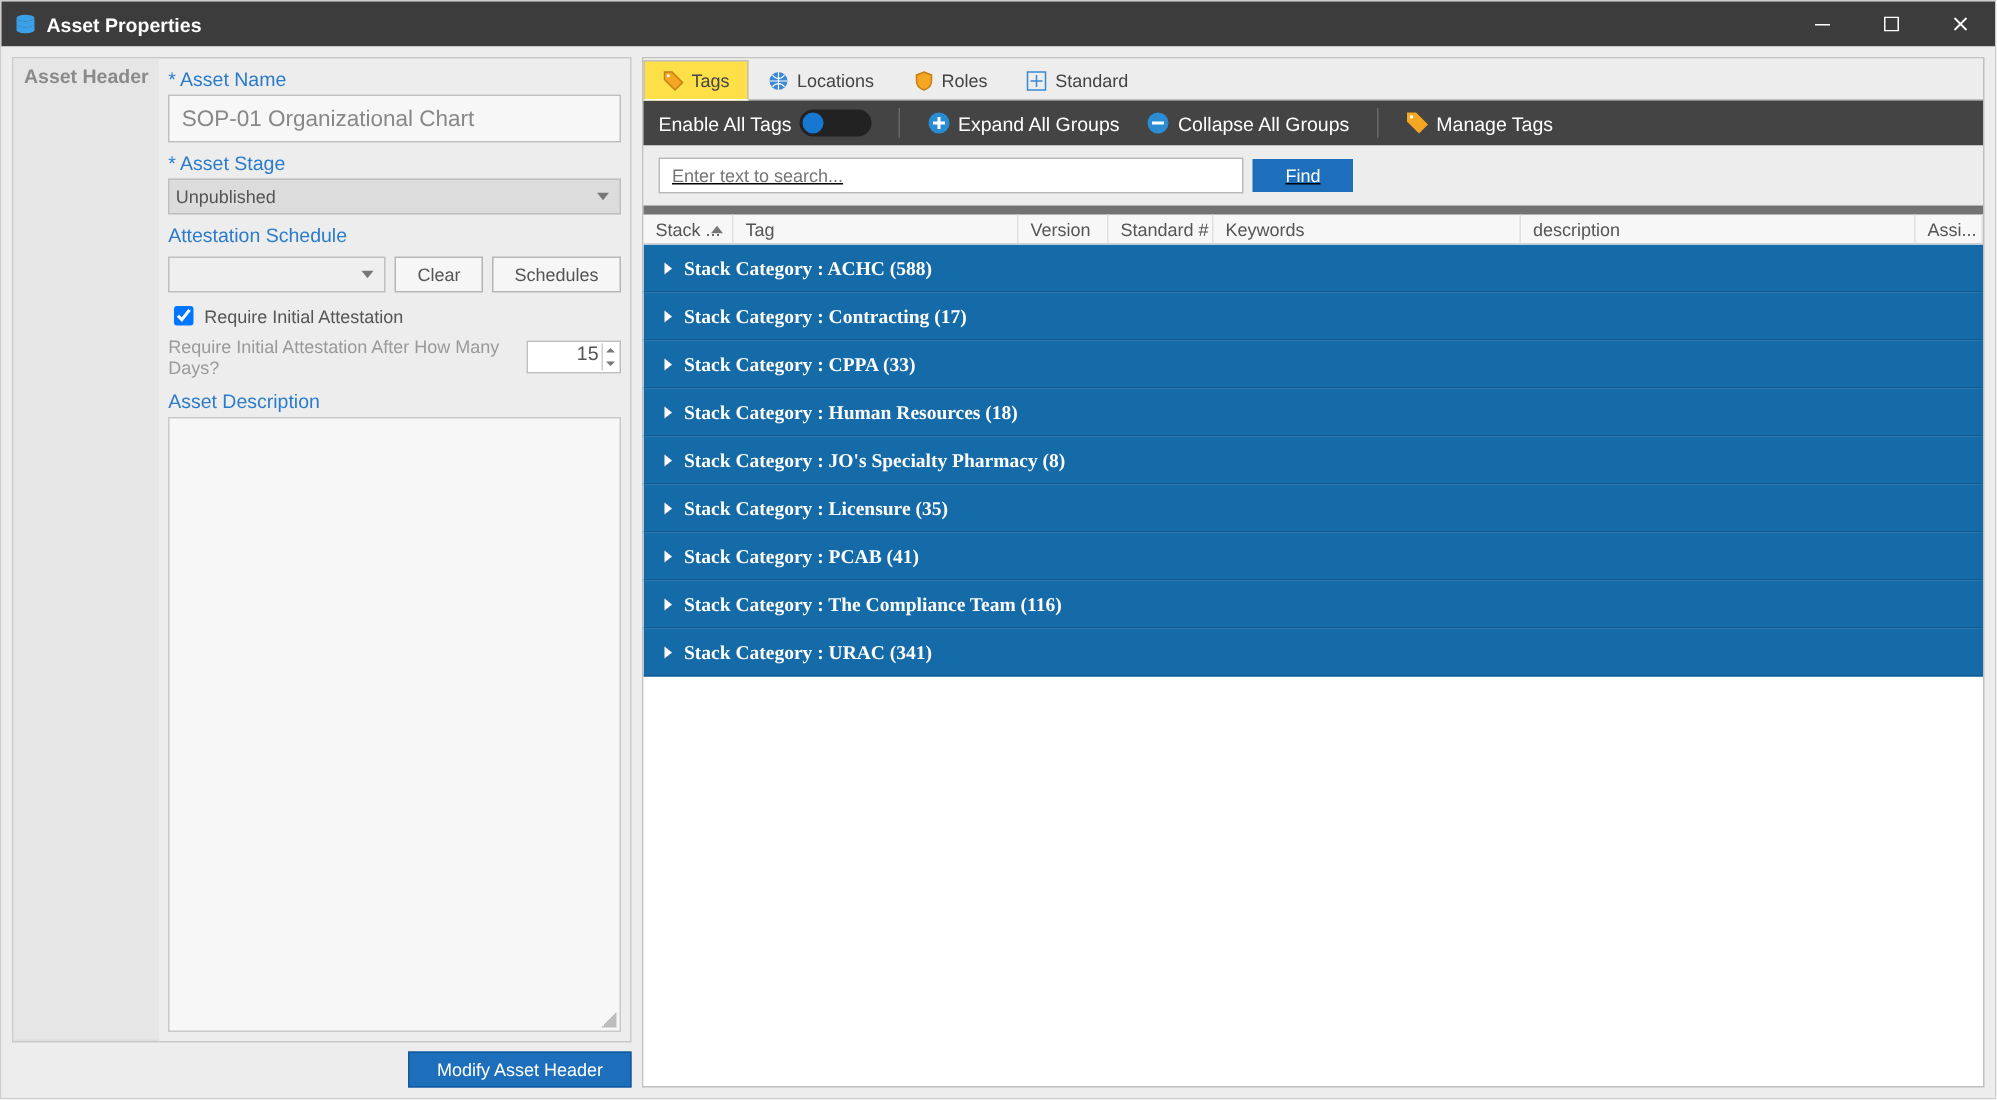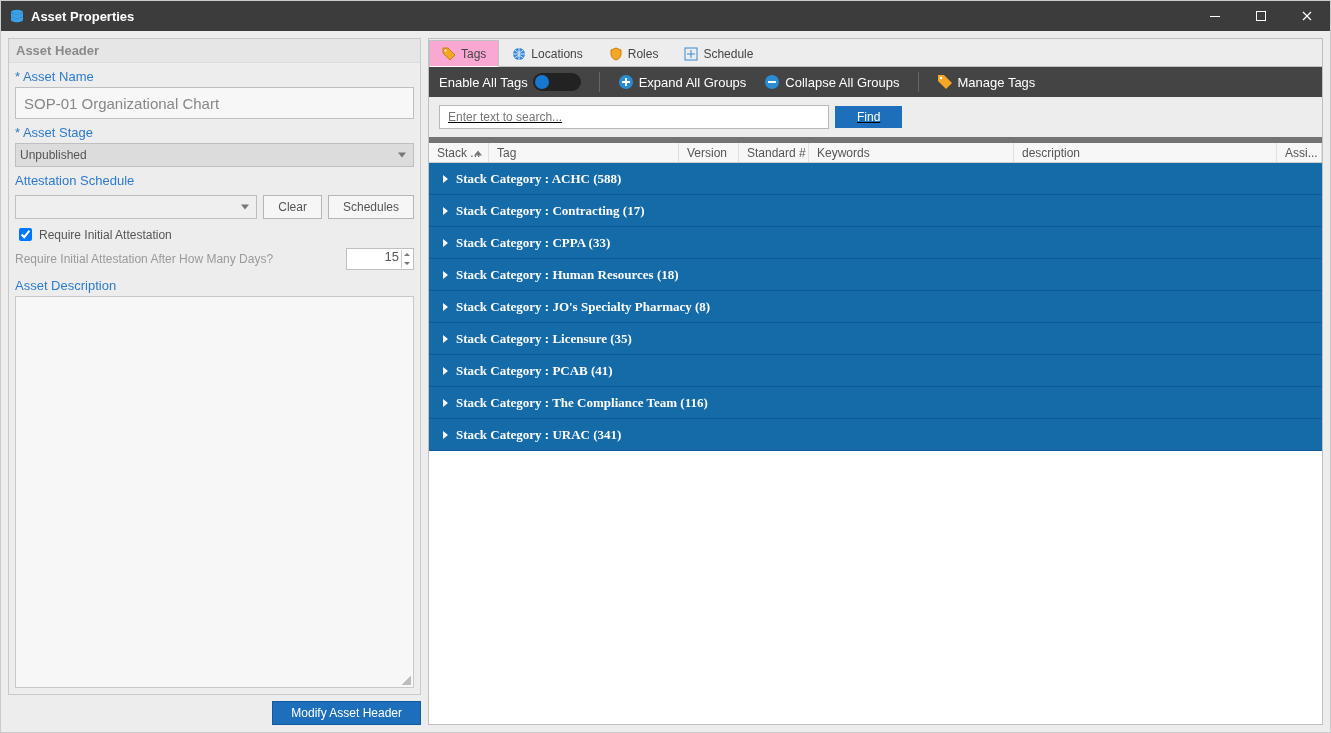--- a/index.html
+++ b/index.html
@@ -36,21 +36,21 @@
   .desc-area{width:100%; flex:1; min-height:200px; border:1px solid #c9c9c9; background:#f7f7f7; position:relative;}
   .desc-area::after{content:""; position:absolute; right:2px; bottom:2px; width:10px;height:10px; background:linear-gradient(135deg, transparent 50%, #bdbdbd 50%);}
   .left-grow{flex:1; display:flex; flex-direction:column; min-height:0;}
   .modify-row{ display:flex; justify-content:flex-end; margin-top:6px;}
   .primary-btn{ background:#1d6fbb; color:#fff; border:1px solid #115a9e; height:24px; padding:0 18px; font-size:12px;}
   
   
   .right{ flex:1; display:flex; flex-direction:column; border:1px solid #c0c0c0; background:#ededed; min-height:0;}
   .tabs{ display:flex; background:#ededed; height:28px; border-bottom:1px solid #c0c0c0;}
   .tab{ display:flex; align-items:center; gap:5px; padding:0 12px; border:1px solid transparent; border-bottom:none; color:#444; font-size:12px; position:relative; top:1px;}
-  .tab.active{ background:#f9a8d4; border:1px solid #c0c0c0; border-bottom:1px solid #fdfdfd;}
+  .tab.active{ background:#fde047; border:1px solid #c0c0c0; border-bottom:1px solid #fdfdfd;}
   .tab .ico{width:14px;height:14px;}
   
   .toolbar{ background:#444; color:#fff; height:30px; display:flex; align-items:center; gap:18px; padding:0 10px; font-size:13px;}
   .toolbar .toggle{ width:48px;height:18px; background:#222; border-radius:9px; position:relative;}
   .toolbar .toggle::after{content:"";position:absolute; left:2px; top:2px; width:14px;height:14px;border-radius:50%; background:#1778d1;}
   .tool-item{display:flex;align-items:center;gap:5px; color:#fff;}
   .tool-sep{width:1px; height:20px; background:#666;}
   
   .search-row{ display:flex; gap:6px; padding:8px 10px; background:#ededed; align-items:center;text-decoration:underline;}
   .search-input{ flex:0 0 390px; height:24px; border:1px solid #b8b8b8; background:#fff; padding:0 8px; color:#888; font-size:12px;}
@@ -106,21 +106,21 @@
           <svg width="10" height="10">
             <path d="M1 1l8 8M9 1l-8 8" stroke="#fff" stroke-width="1.2"></path>
           </svg>
         </div>
     </div>
   </div>
 
   <div class="content">
 
     <div class="left">
-      <div class="fieldset left-grow" style="display:flex;flex-direction:column;">
+      <div class="fieldset left-grow" style="display:flex;flex-direction:row;">
         <div class="fieldset-title">Asset Header</div>
         <div class="fieldset-body left-grow" style="display:flex;flex-direction:column;">
           <div class="blue-label">* Asset Name</div>
           <input class="input-text" value="SOP-01 Organizational Chart" style="">
 
           <div class="blue-label" style="margin-top:6px;">* Asset Stage</div>
           <div class="select-wrap">
             <input class="input-select" readonly="" value="Unpublished" style="">
           </div>
 
@@ -187,21 +187,21 @@
             </span>
           <span>Roles</span>
         </div>
         <div class="tab">
           <span class="ico">
               <svg width="14" height="14">
                 <rect x="1" y="1" width="12" height="12" fill="none" stroke="#3a88d6"></rect>
                 <path d="M7 3v8M3 7h8" stroke="#3a88d6"></path>
               </svg>
             </span>
-          <span>Schedule</span>
+          <span>Standard</span>
         </div>
       </div>
 
       <div class="toolbar">
         <div class="tool-item">
           <span>Enable All Tags</span>
           <span class="toggle"></span>
         </div>
         <div class="tool-sep"></div>
         <div class="tool-item">

